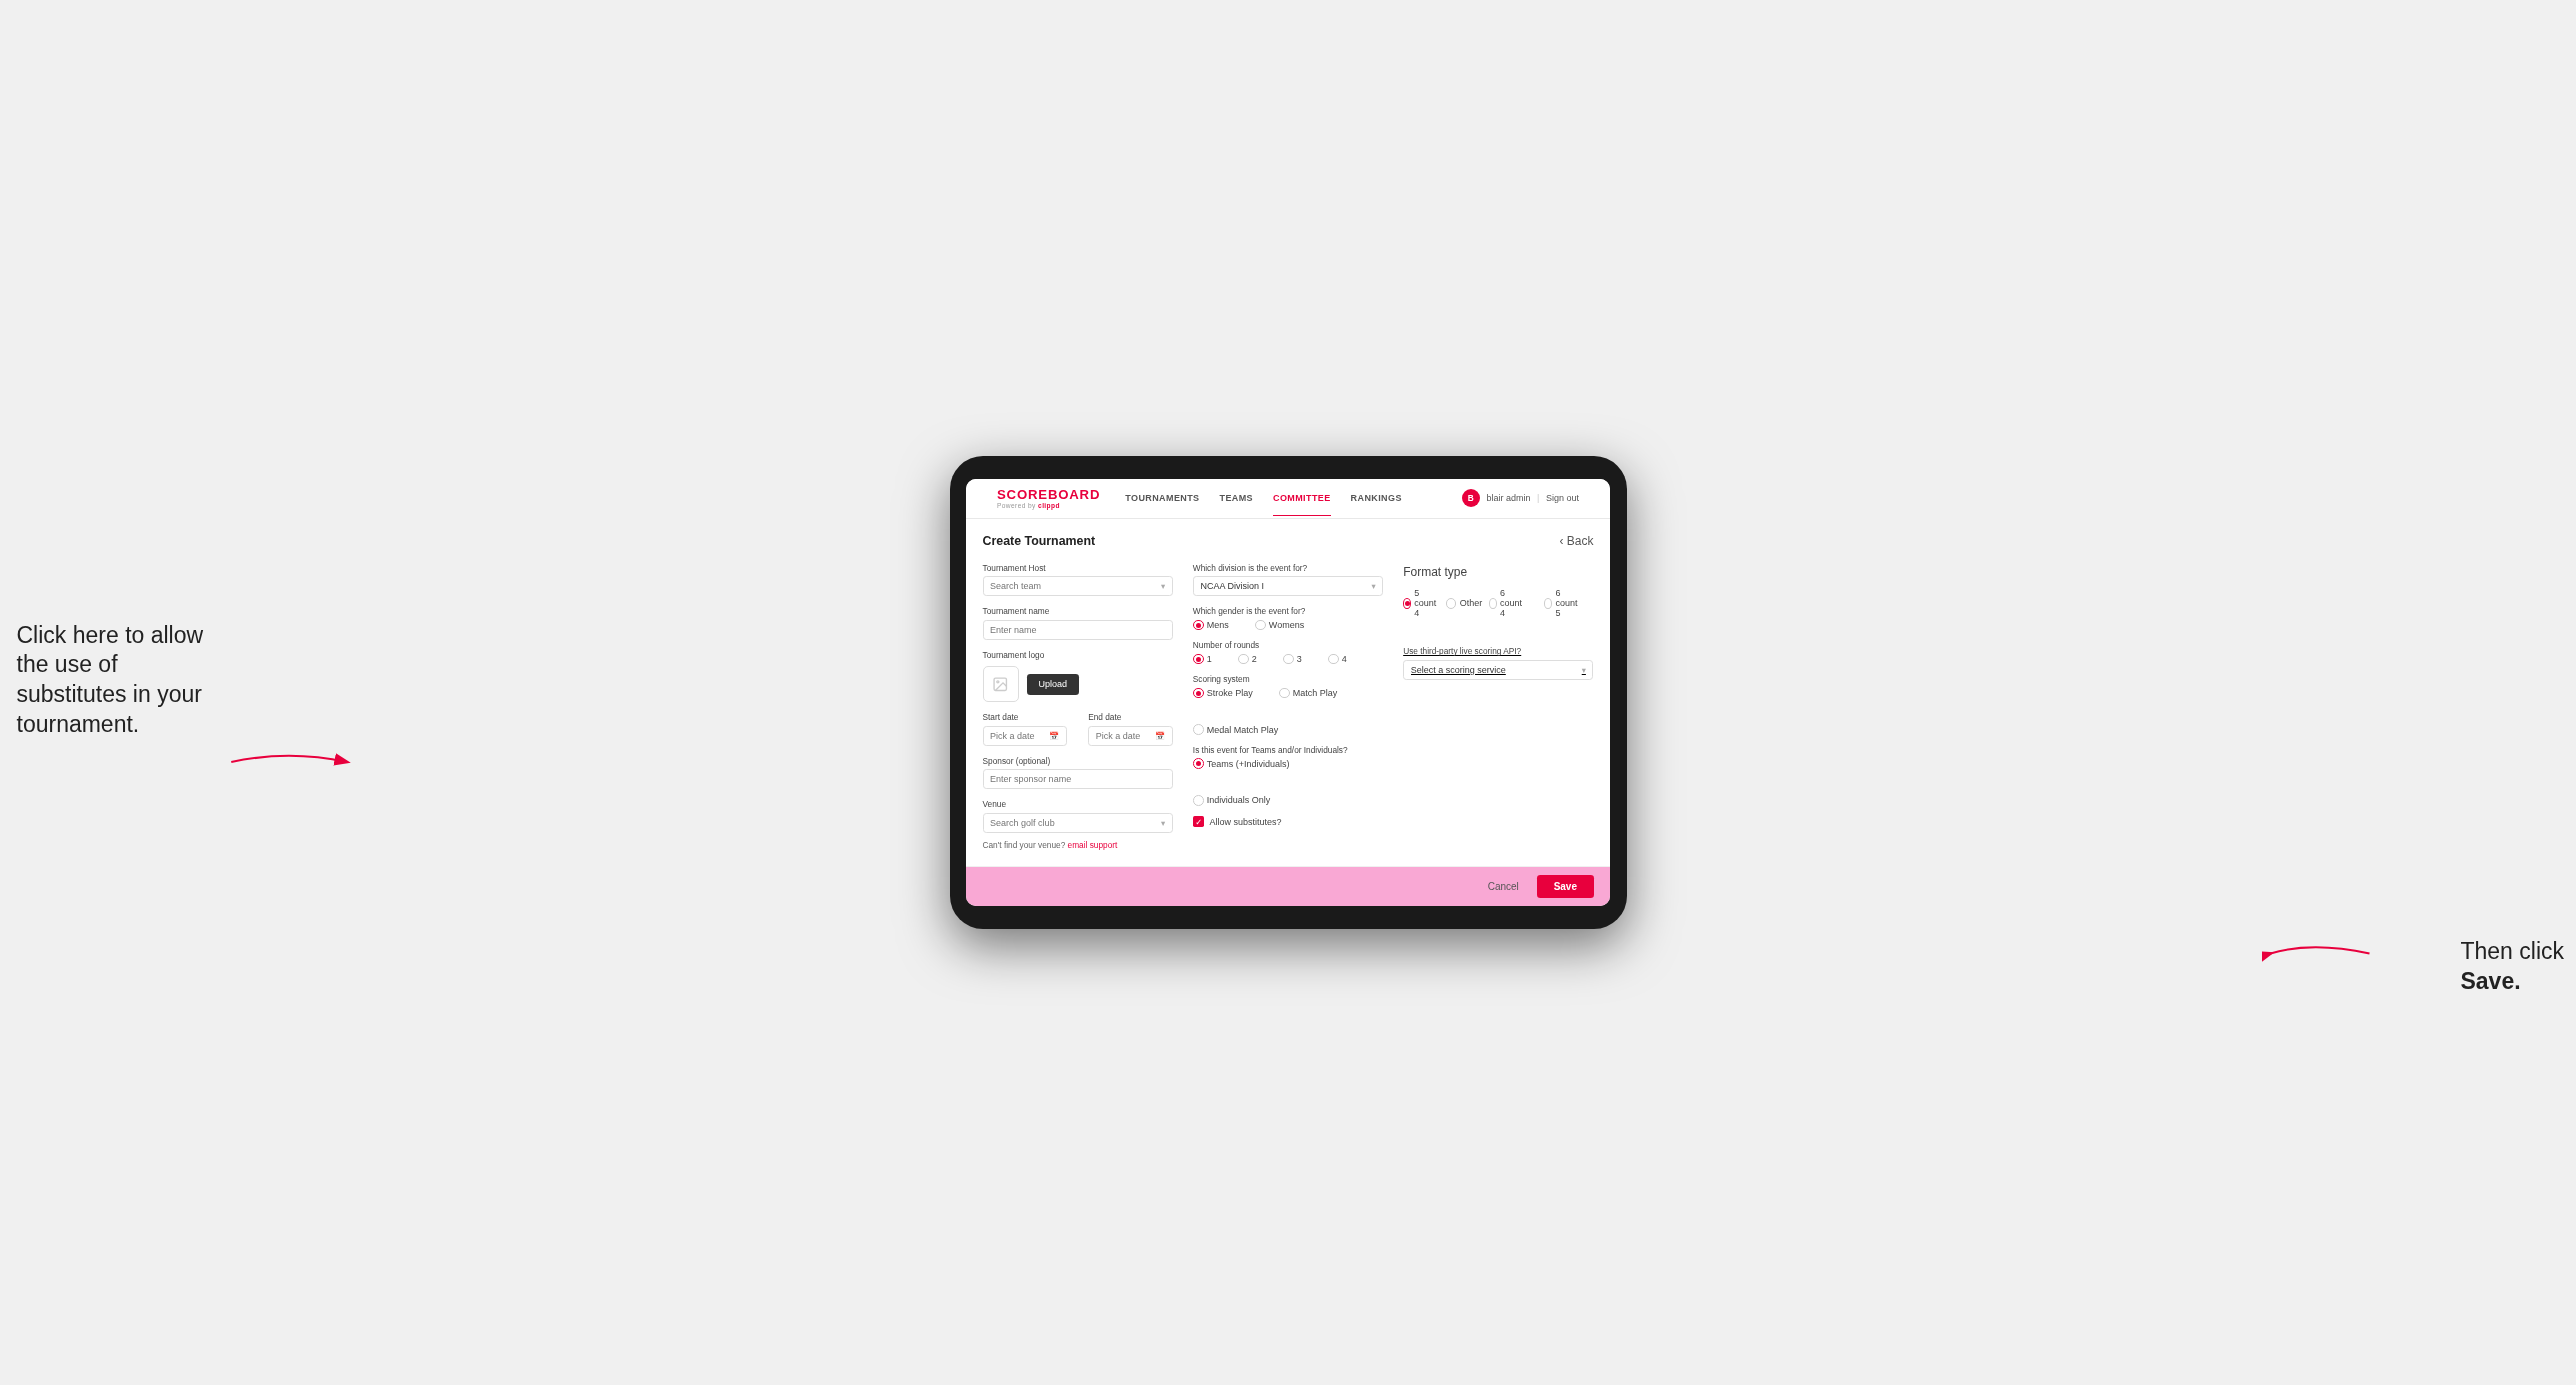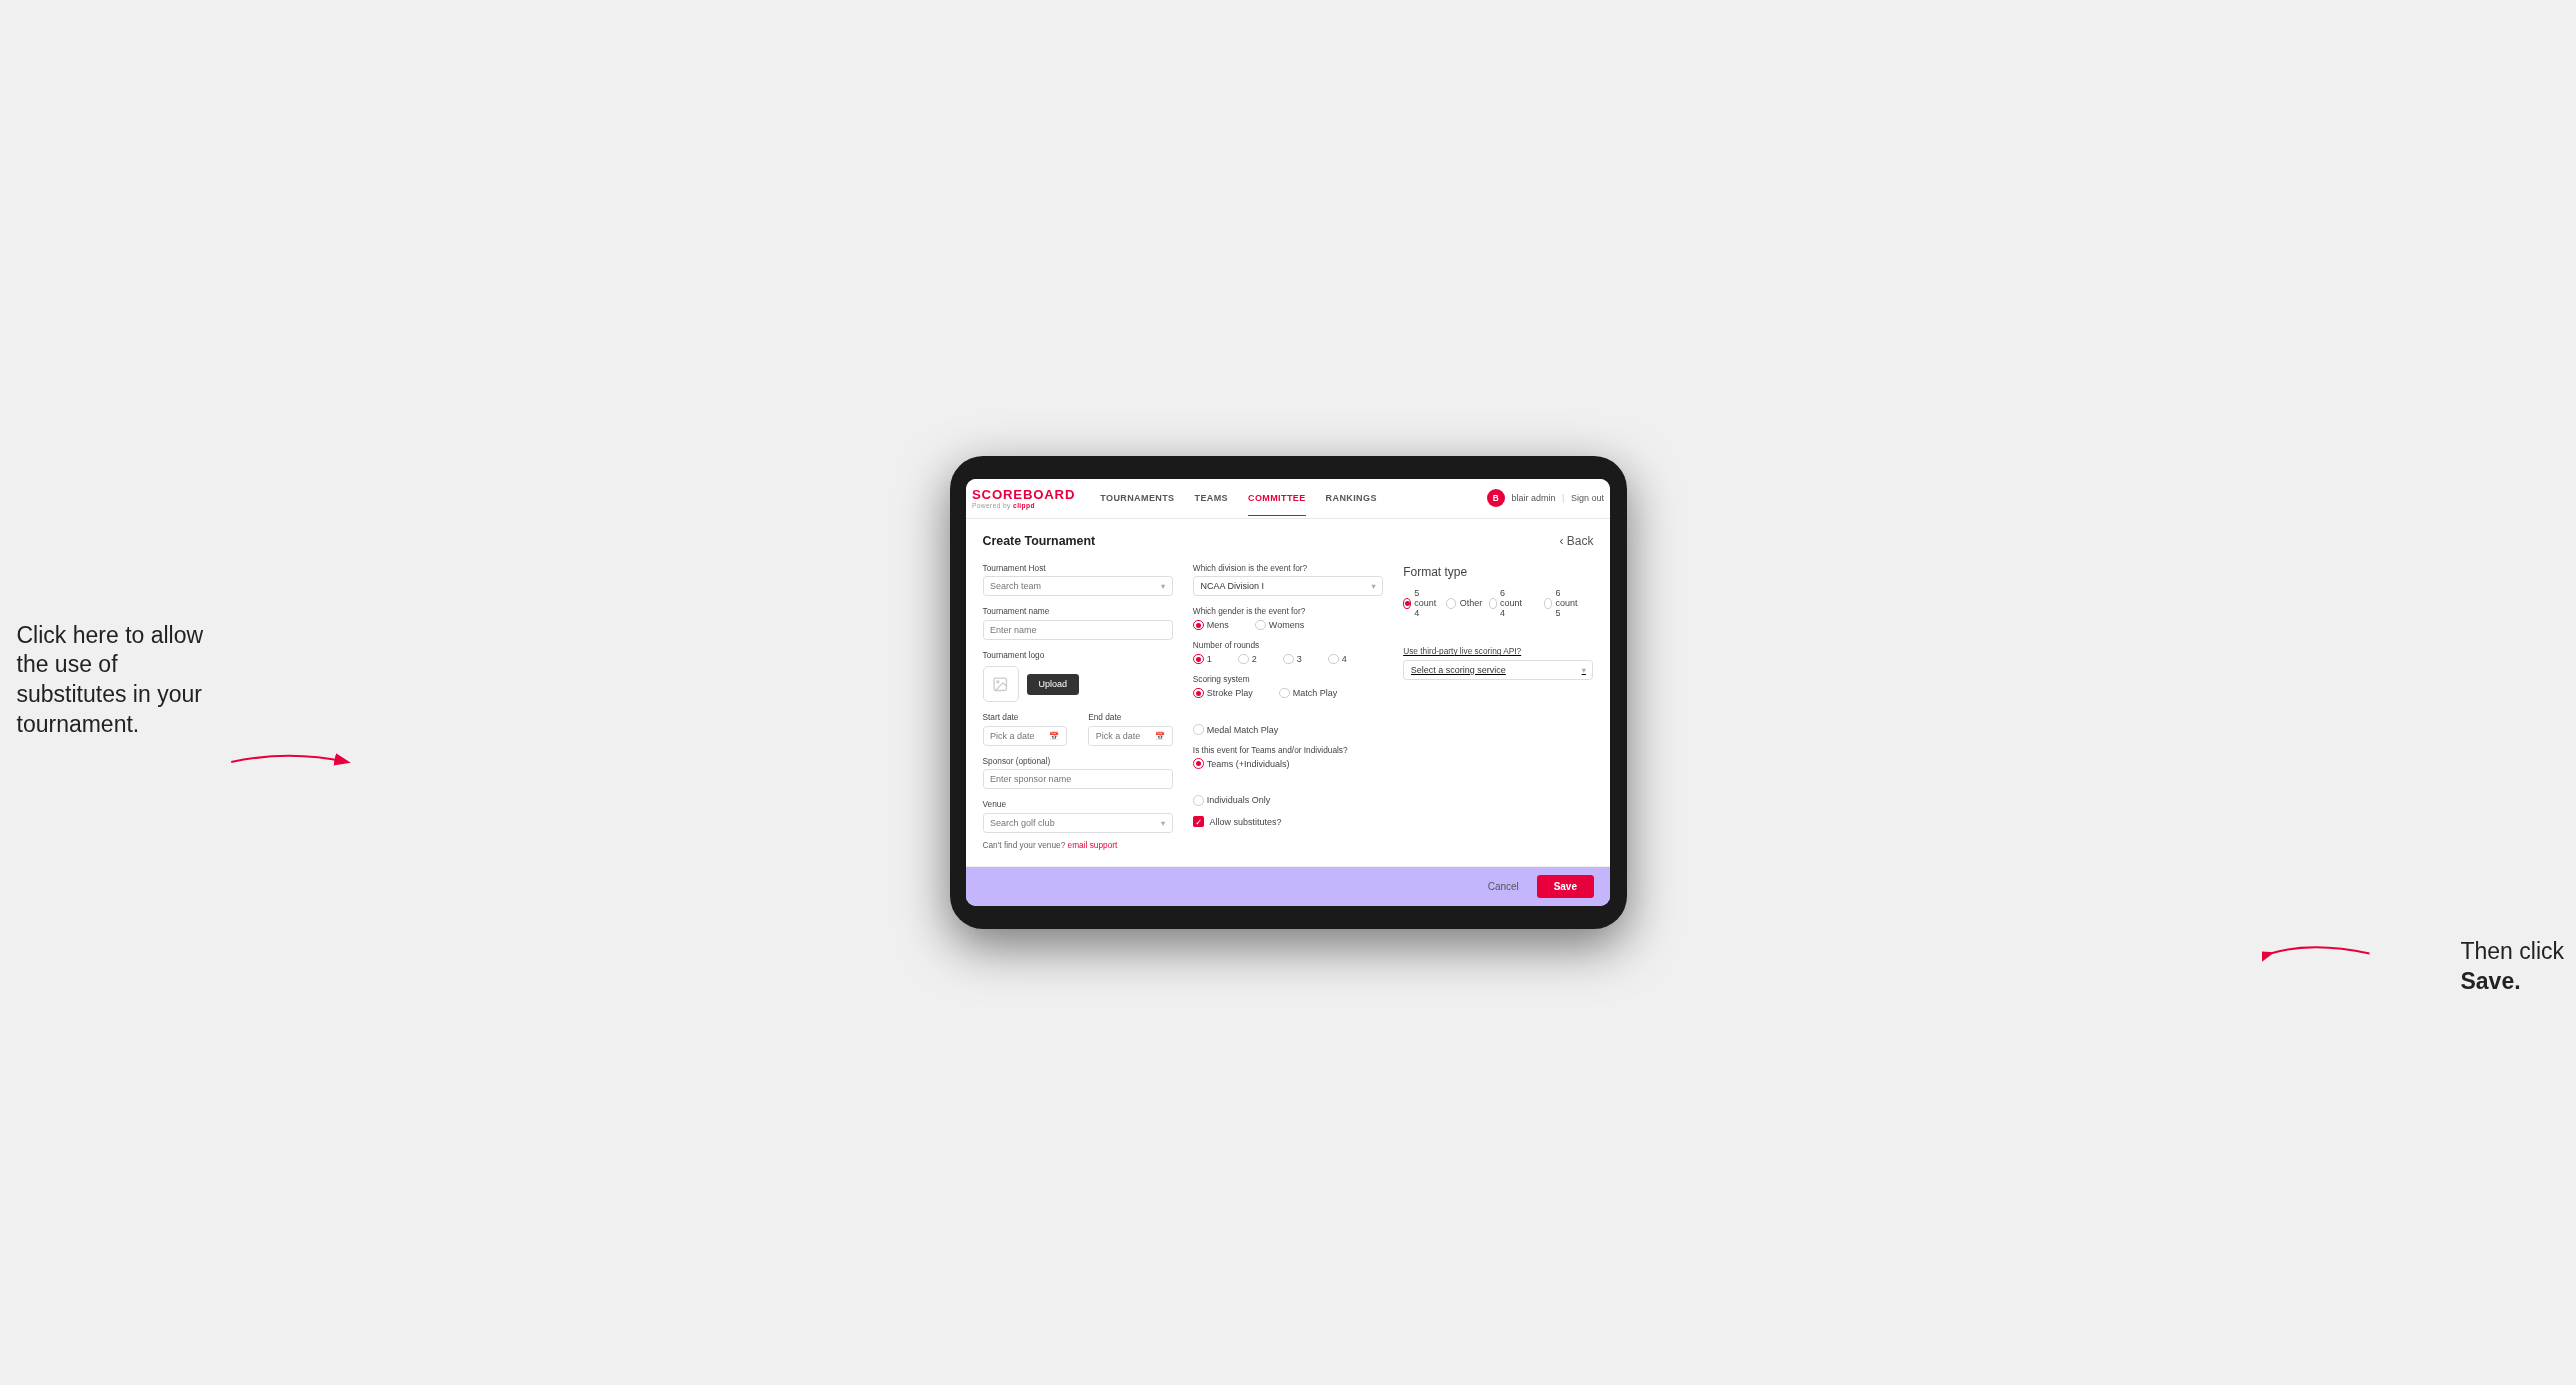--- a/index.html
+++ b/index.html
@@ -65,21 +65,21 @@
       border-radius: 10px;
       overflow: hidden;
     }
 
     
     .navbar {
       background: #fff;
       border-bottom: 0.8px solid #e8e8e8;
       display: flex;
       align-items: center;
-      padding: 0 6px;
+      padding: 0 31px;
       height: 40px;
     }
     .brand {
       display: flex;
       flex-direction: column;
       margin-right: 25px;
     }
     .brand-scoreboard {
       font-size: 13.2px;
       font-weight: 900;
@@ -315,21 +315,21 @@
     .venue-hint a { color: #e8003d; text-decoration: none; }
 
     
     .page-footer {
       display: flex;
       justify-content: flex-end;
       align-items: center;
       gap: 8.3px;
       padding: 8.3px 16.5px;
       border-top: 0.8px solid #f0f0f0;
-      background: #c4b5fd;
+      background: #f9a8d4;
     }
     .cancel-btn {
       background: transparent;
       border: none;
       font-size: 10px;
       color: #555;
       cursor: pointer;
       padding: 5px 10px;
     }
     .save-btn {

